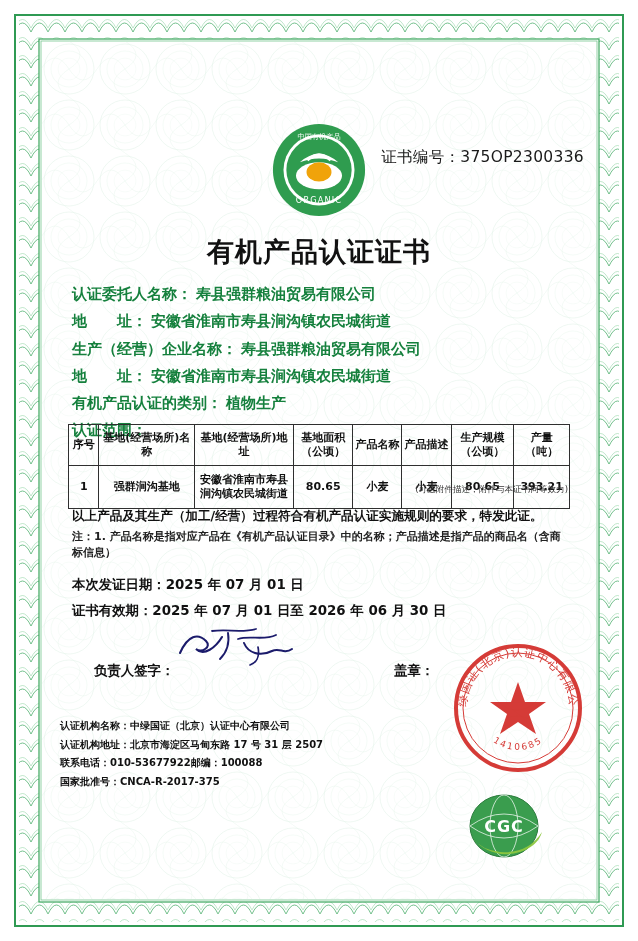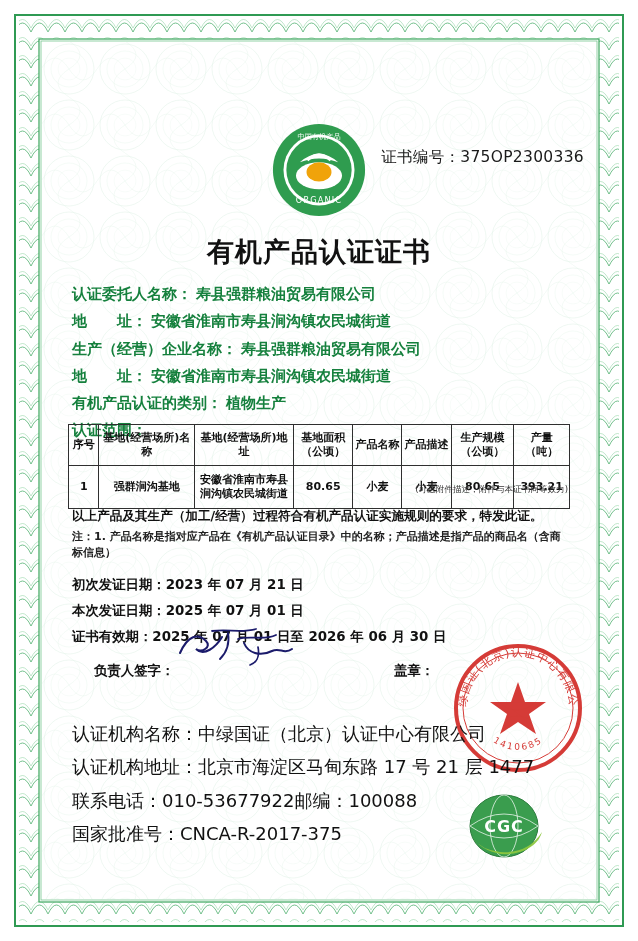--- a/index.html
+++ b/index.html
@@ -196,26 +196,26 @@
     position: absolute;
     left: 100px;
     top: -43px;
     width: 130px;
     height: 55px;
   }
 
   .org-block {
     position: absolute;
     top: 665px;
-    left: 22px;
+    left: 10px;
     width: 420px;
-    font-size: 18px;
+    font-size: 10px;
     color: #111;
     line-height: 1.85;
-    font-weight: normal;
+    font-weight: bold;
   }
   .org-block .row { white-space: nowrap; }
   .org-block .inline-2 { display: inline-block; }
 
   .footer {
     position: absolute;
     top: 778px;
     left: 22px;
     width: 490px;
     font-size: 11.4px;
@@ -353,23 +353,20 @@
       </tbody>
     </table>
 
     <div class="table-note">(可选附件描述，附件与本证书同等效力)</div>
 
     <div class="statement">以上产品及其生产（加工/经营）过程符合有机产品认证实施规则的要求，特发此证。</div>
     <div class="note">注：1. 产品名称是指对应产品在《有机产品认证目录》中的名称；产品描述是指产品的商品名（含商标信息）</div>
 
     <div class="dates">
       <div>
-        <span>初次发证日期：</span><span>2023 年 07 月 21 日</span>
-      </div>
-      <div>
         <span>本次发证日期：</span><span>2025 年 07 月 01 日</span>
       </div>
       <div>
         <span>证书有效期：</span><span>2025 年 07 月 01 日至 2026 年 06 月 30 日</span>
       </div>
     </div>
 
     <div class="sign-row">
       <span class="sign-label">负责人签字：</span>
       <span class="seal-label">盖章：</span>
@@ -397,21 +394,21 @@
       <text font-size="9" fill="#d0211c" font-family="DejaVu Sans, sans-serif" letter-spacing="2">
         <textPath href="#sealArcBottom" startOffset="50%" text-anchor="middle">1410685</textPath>
       </text>
     </svg>
 
     <div class="org-block">
       <div class="row">
         <span>认证机构名称：</span><span>中绿国证（北京）认证中心有限公司</span>
       </div>
       <div class="row">
-        <span>认证机构地址：</span><span>北京市海淀区马甸东路 17 号 21 层 1477</span>
+        <span>认证机构地址：</span><span>北京市海淀区马甸东路 17 号 31 层 2507</span>
       </div>
       <div class="row">
         <span>联系电话：</span><span>010-53677922</span><span class="inline-2">邮编：</span><span>100088</span>
       </div>
       <div class="row">
         <span>国家批准号：</span><span>CNCA-R-2017-375</span>
       </div>
     </div>
 
     <svg class="cgc-logo" viewBox="0 0 92 72">

